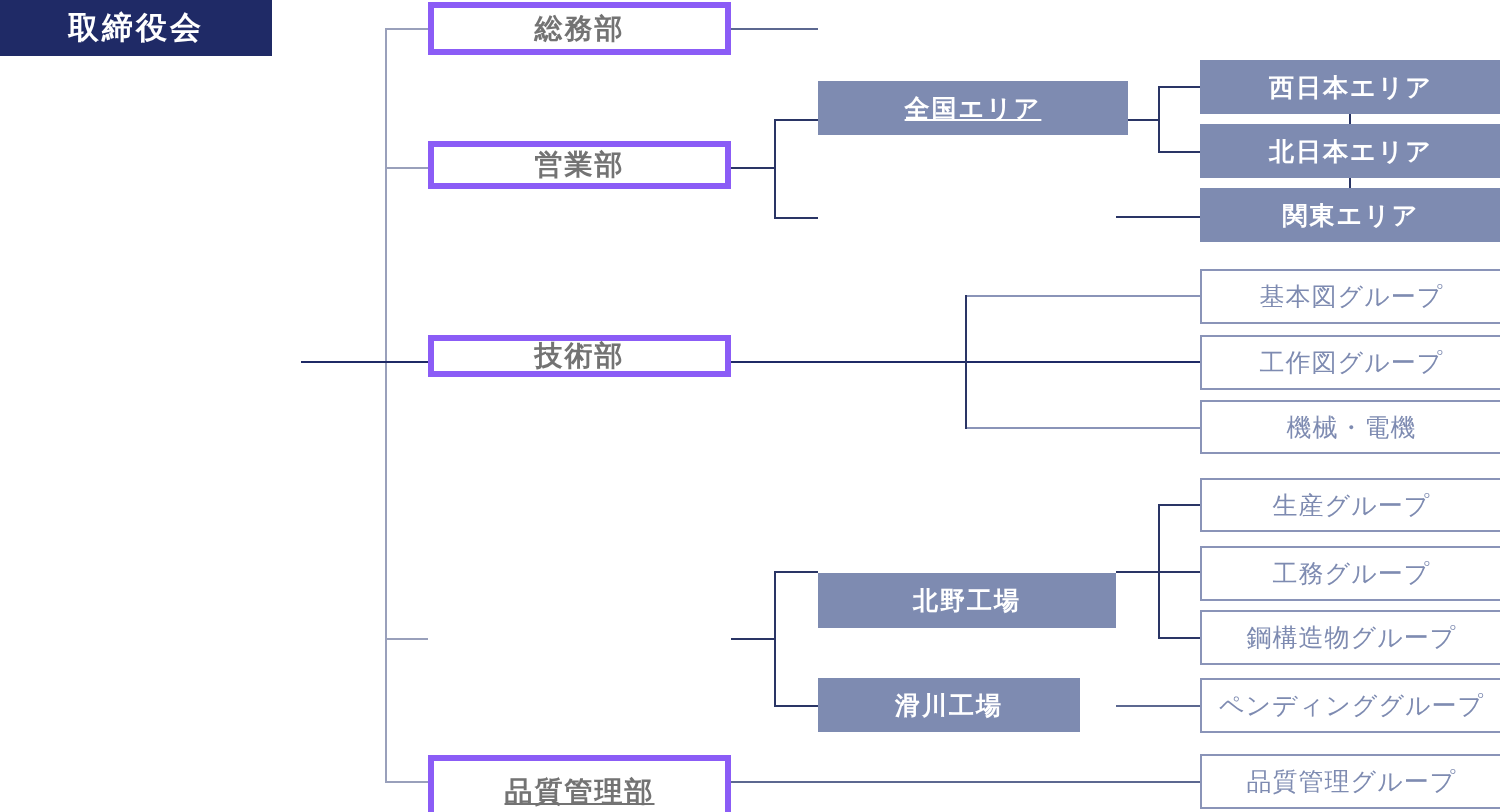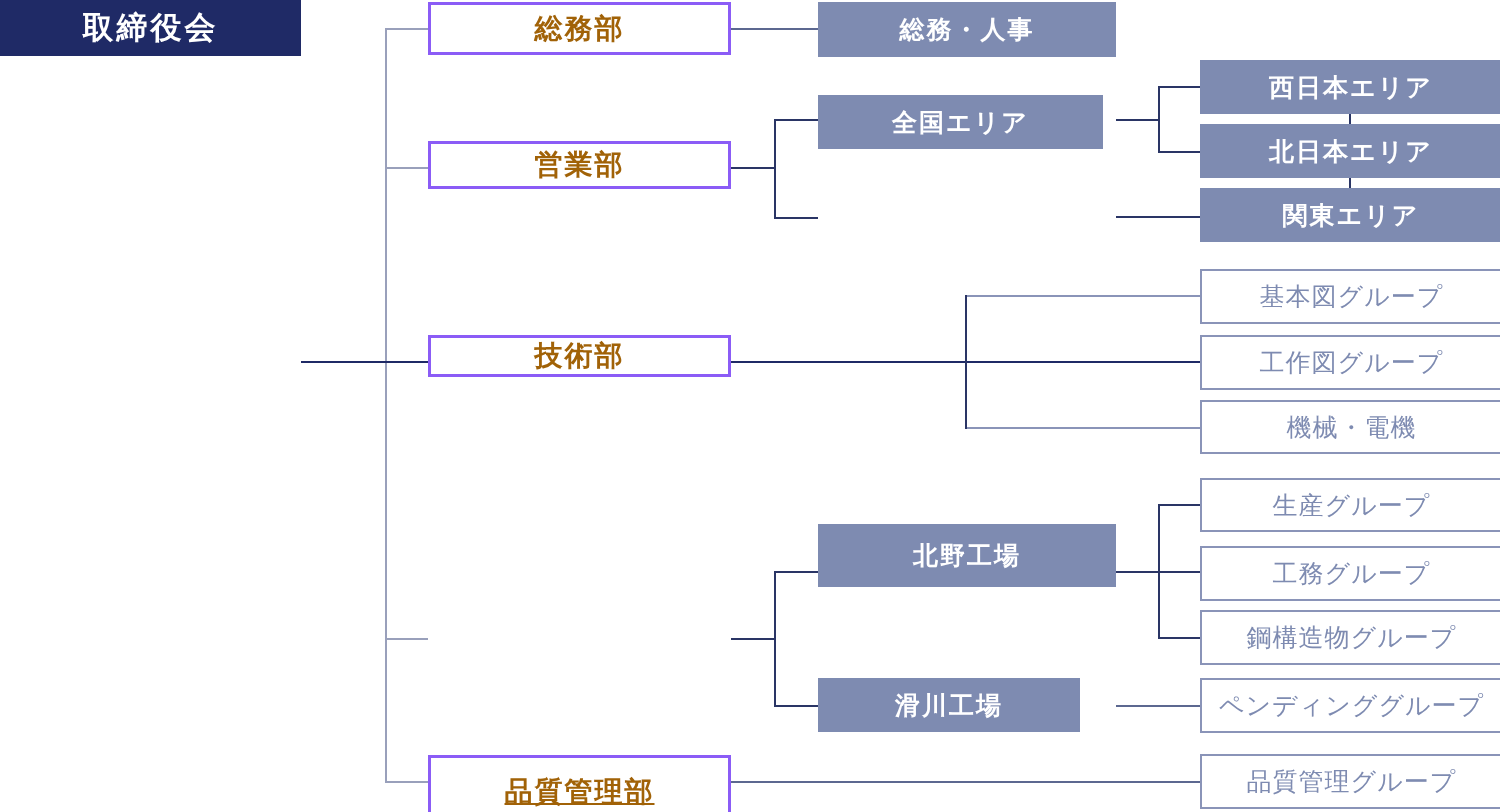--- a/index.html
+++ b/index.html
@@ -13,50 +13,50 @@
   .box{
     position:absolute;box-sizing:border-box;
     display:flex;align-items:center;justify-content:center;
     letter-spacing:2px;white-space:nowrap;
   }
   .box.root{
     background:#1f2a66;color:#ffffff;
     font-weight:bold;font-size:31px;letter-spacing:3px;
   }
   .box.dept{
-    background:#ffffff;border:3px solid #8b5cf6;
-    color:#a16207;font-weight:bold;font-size:28px;
+    background:#ffffff;border:6px solid #8b5cf6;
+    color:#737373;font-weight:bold;font-size:28px;
   }
   .box.filled{
     background:#7e8bb1;color:#ffffff;
     font-weight:bold;font-size:25px;
   }
   .box.outline{
     background:#ffffff;border:2px solid #8a94b8;
     color:#7e8bb1;font-weight:500;font-size:25px;letter-spacing:1px;
   }
 
   .line{position:absolute;}
   .line.light{background:#99a0bb;}
   .line.dark{background:#1f2a66;}
   .line.navy{background:#2a3565;}
   .line.mid{background:#5c6890;}
   .line.slate{background:#8a94b8;}
 
   
-  #n-root{left:0;top:334;width:301px;height:56px;}
+  #n-root{left:0;top:334;width:272px;height:56px;}
   #n-d1{left:428px;top:2px;width:303px;height:53px;}
   #n-d2{left:428px;top:141px;width:303px;height:48px;}
   #n-d3{left:428px;top:335px;width:303px;height:42px;}
   #n-d4{left:428px;top:612px;width:303px;height:55px;}
   #n-d5{left:428px;top:755px;width:303px;height:73px;text-decoration:underline;}
   #n-m1{left:818px;top:2px;width:298px;height:55px;}
-  #n-m2{left:818px;top:95px;width:285px;height:54px;}
+  #n-m2{left:818px;top:81px;width:310px;height:54px;text-decoration:underline;}
   #n-m3{left:818px;top:191px;width:298px;height:53px;}
-  #n-m4{left:818px;top:524px;width:298px;height:63px;}
+  #n-m4{left:818px;top:573px;width:298px;height:55px;}
   #n-m5{left:818px;top:678px;width:262px;height:54px;}
   #n-r1{left:1200px;top:60px;width:302px;height:54px;}
   #n-r2{left:1200px;top:124px;width:302px;height:54px;}
   #n-r3{left:1200px;top:188px;width:302px;height:54px;}
   #n-g1{left:1200px;top:269px;width:303px;height:55px;}
   #n-g2{left:1200px;top:335px;width:303px;height:55px;}
   #n-g3{left:1200px;top:400px;width:303px;height:54px;}
   #n-g4{left:1200px;top:478px;width:303px;height:54px;}
   #n-g5{left:1200px;top:546px;width:303px;height:55px;}
   #n-g6{left:1200px;top:610px;width:303px;height:55px;}
@@ -135,21 +135,20 @@
   <div class="line mid" id="l-nam"></div>
   <div class="line mid" id="l-qc"></div>
 
   <div class="box root" id="n-root">取締役会</div>
 
   <div class="box dept" id="n-d1">総務部</div>
   <div class="box dept" id="n-d2">営業部</div>
   <div class="box dept" id="n-d3">技術部</div>
   <div class="box dept" id="n-d5">品質管理部</div>
 
-  <div class="box filled" id="n-m1">総務・人事</div>
   <div class="box filled" id="n-m2">全国エリア</div>
   <div class="box filled" id="n-m4">北野工場</div>
   <div class="box filled" id="n-m5">滑川工場</div>
 
   <div class="box filled" id="n-r1">西日本エリア</div>
   <div class="box filled" id="n-r2">北日本エリア</div>
   <div class="box filled" id="n-r3">関東エリア</div>
 
   <div class="box outline" id="n-g1">基本図グループ</div>
   <div class="box outline" id="n-g2">工作図グループ</div>

